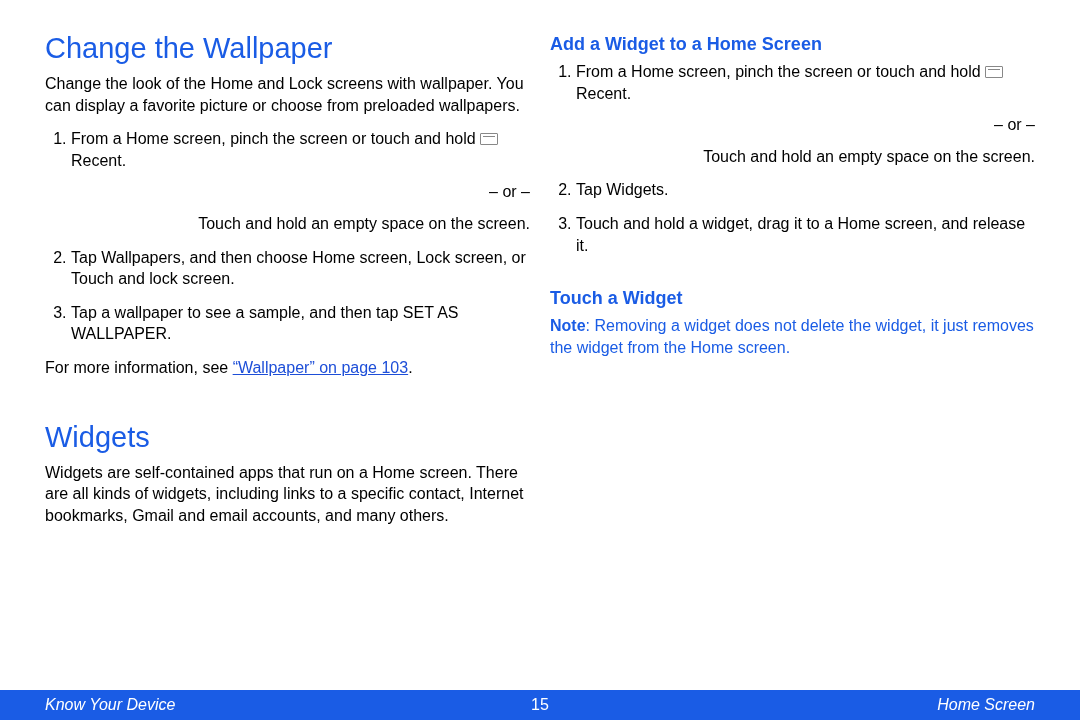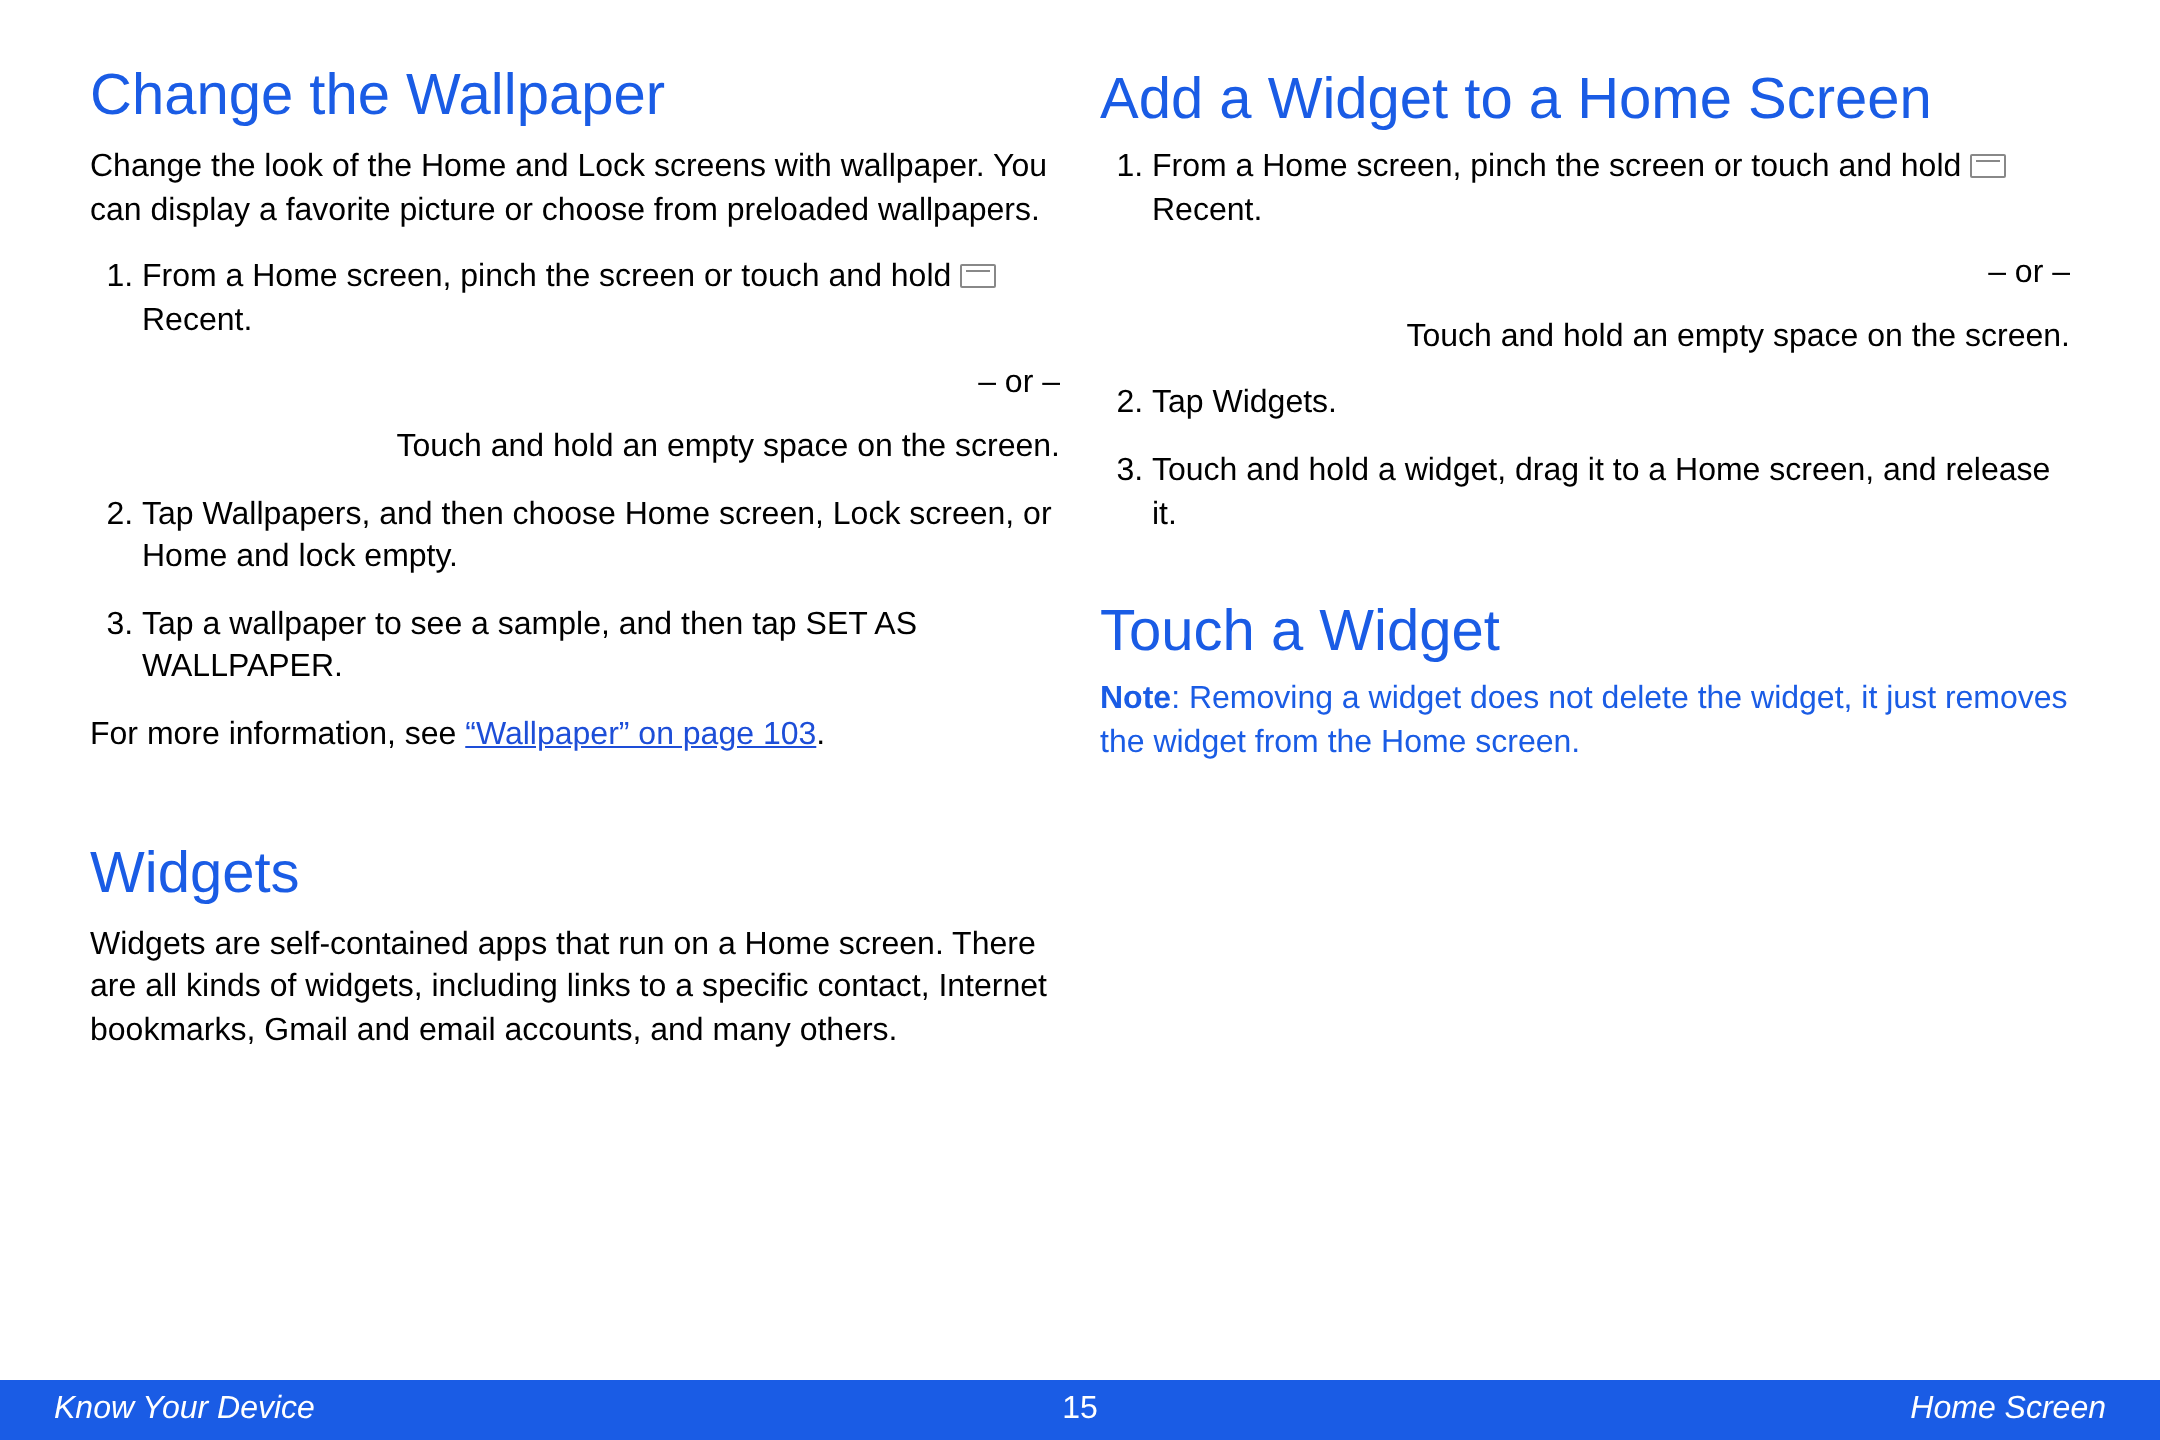--- a/index.html
+++ b/index.html
@@ -24,22 +24,22 @@
       flex: 1;
     }
     h1 {
       font-size: 29px;
       font-weight: 400;
       color: #1a5ce5;
       margin-bottom: 8px;
       margin-top: 2px;
     }
     h2 {
-      font-size: 29px;
-      font-weight: 400;
+      font-size: 18px;
+      font-weight: 700;
       color: #1a5ce5;
       margin-bottom: 6px;
       margin-top: 4px;
     }
     p {
       font-size: 16px;
       line-height: 1.35;
       color: #000;
       margin-bottom: 12px;
     }
@@ -107,21 +107,21 @@
     .footer {
       position: absolute;
       left: 0;
       right: 0;
       bottom: 0;
       height: 30px;
       background: #1a5ce5;
       display: flex;
       align-items: center;
       justify-content: space-between;
-      padding: 0 27px;
+      padding: 0 45px;
       color: #fff;
       font-style: italic;
       font-size: 16px;
     }
     .footer .center {
       position: absolute;
       left: 50%;
       transform: translateX(-50%);
       font-style: normal;
     }
@@ -140,21 +140,21 @@
     <h1>Change the Wallpaper</h1>
     <p>Change the look of the Home and Lock screens with wallpaper. You can display a favorite picture or choose from preloaded wallpapers.</p>
     <ol>
       <li>
         <span>From a Home screen, pinch the screen or touch and hold </span><span class="icon-recent"></span>
         <b>Recent</b><span>.</span>
         <div class="sub">– or –</div>
         <div class="sub">Touch and hold an empty space on the screen.</div>
       </li>
       <li>
-        <span>Tap </span><b>Wallpapers</b><span>, and then choose </span><b>Home screen</b><span>, </span><b>Lock screen</b><span>, or </span><b>Home and lock empty</b><span>.</span>
+        <span>Tap </span><b>Wallpapers</b><span>, and then choose </span><b>Home screen</b><span>, </span><b>Lock screen</b><span>, or </span><b>Touch and lock screen</b><span>.</span>
       </li>
       <li>
         <span>Tap a wallpaper to see a sample, and then tap </span><b>SET AS WALLPAPER</b><span>.</span>
       </li>
     </ol>
     <p>
       <span>For more information, see </span><span class="link">“Wallpaper” on page 103</span><span>.</span>
     </p>
     <div class="spacer-widgets"></div>
     <h1>Widgets</h1>

